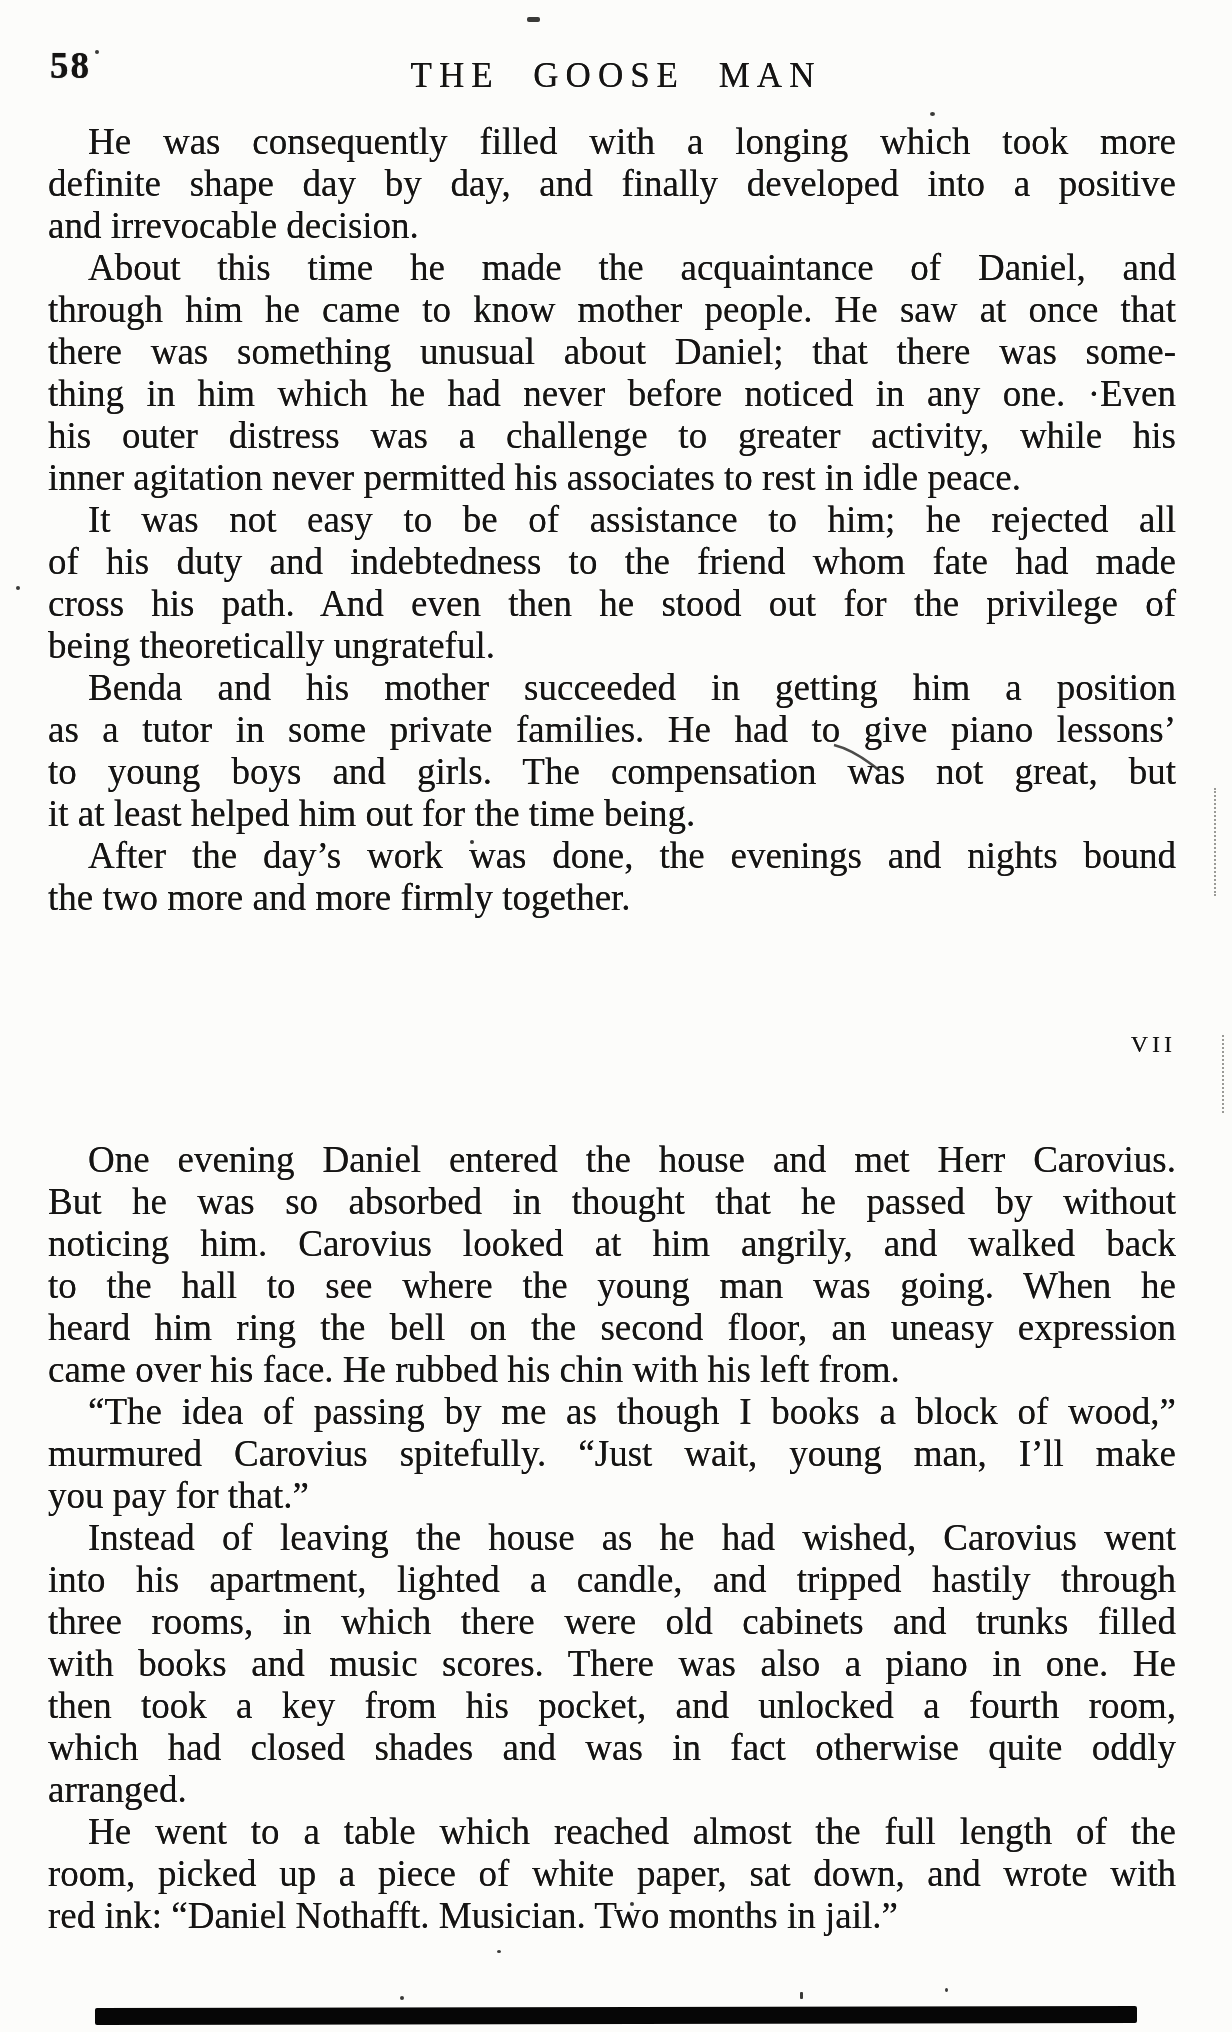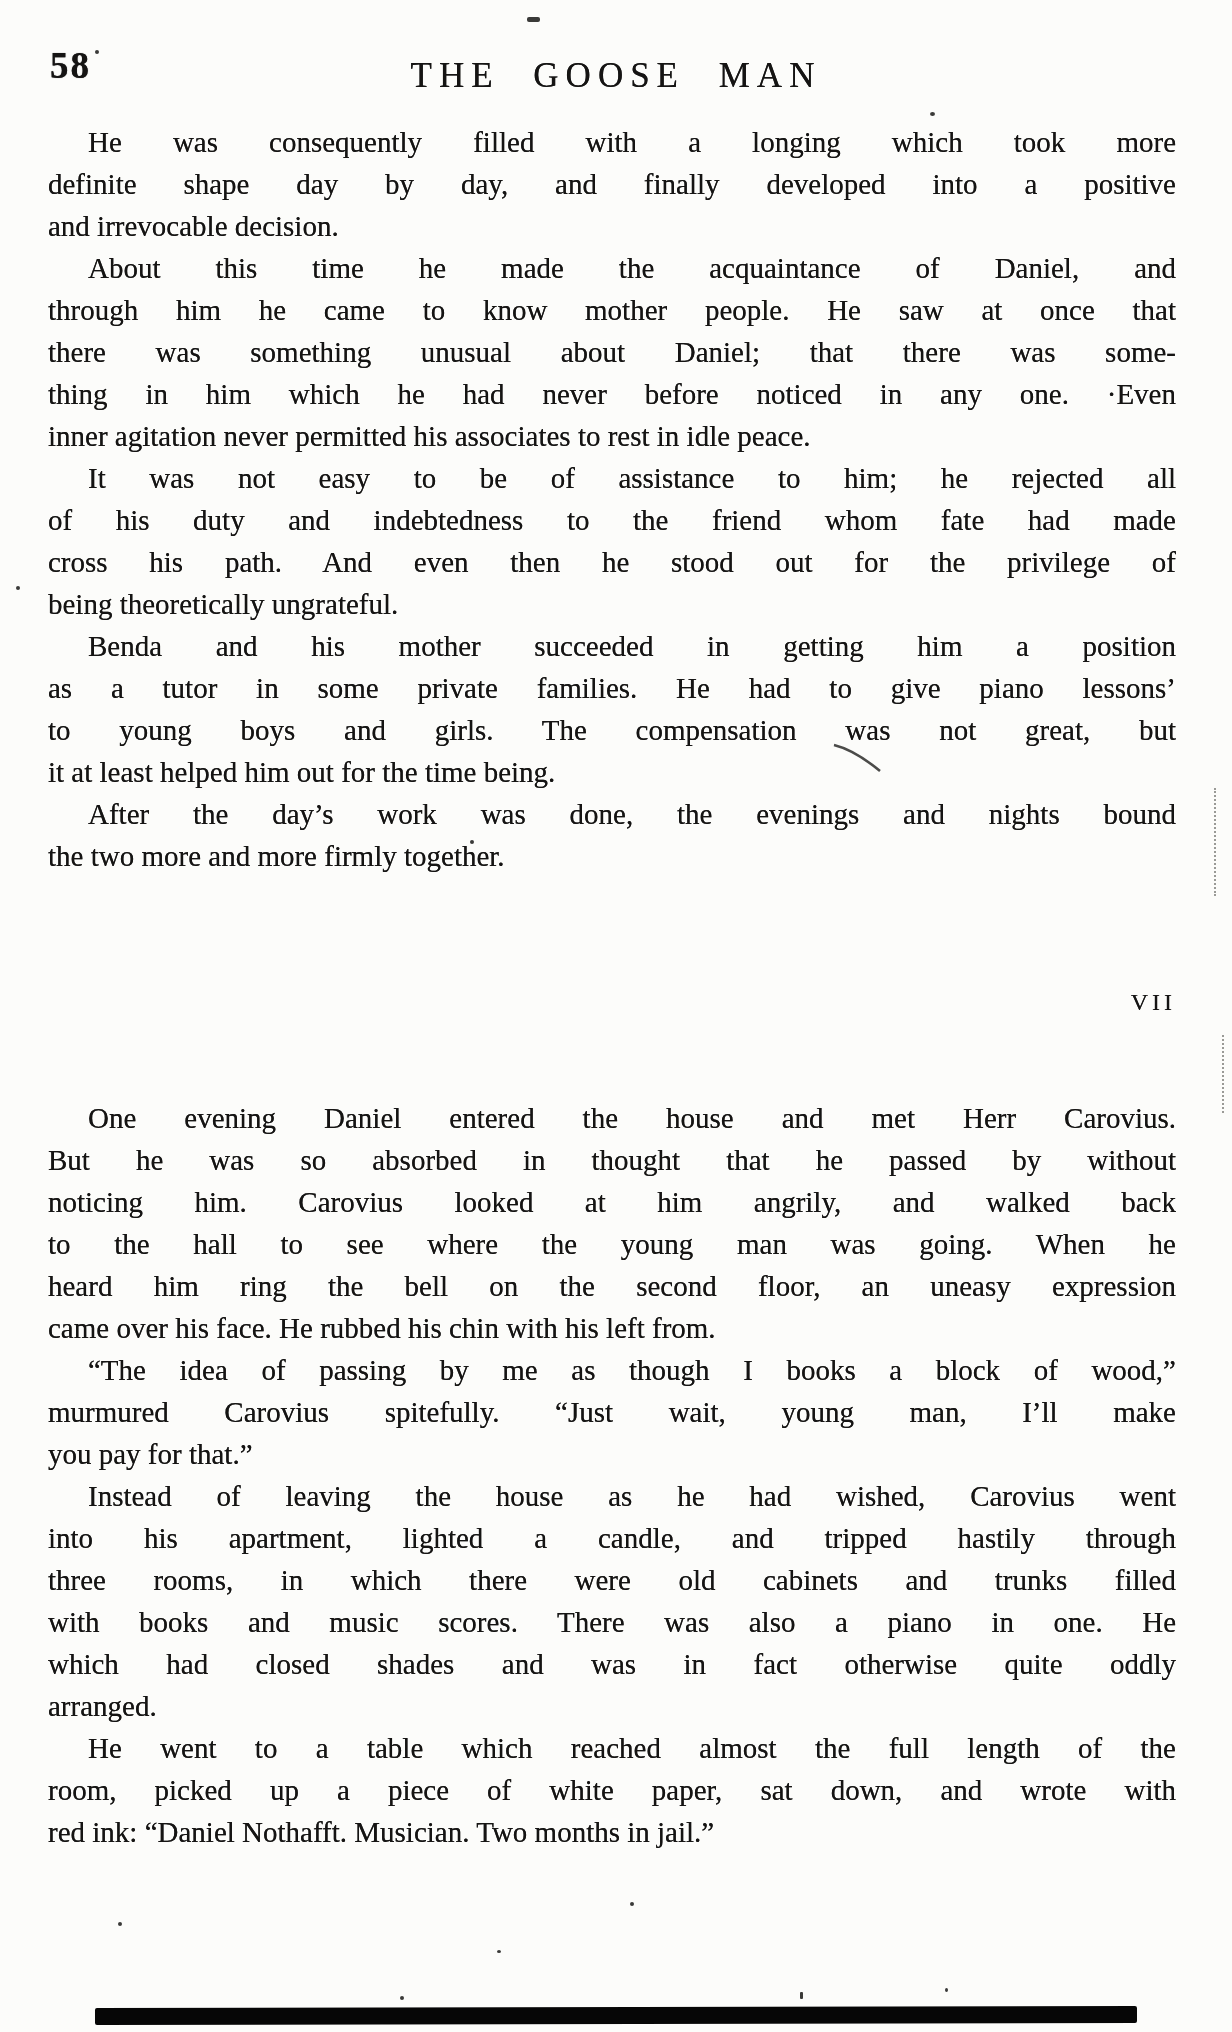--- a/index.html
+++ b/index.html
@@ -18,21 +18,21 @@
     text-shadow:0 0 0.7px rgba(10,10,10,.9);
   }
   .running-title {
     position:absolute; left:52px; top:56px; width:1128px;
     text-align:center; font-size:35px;
     letter-spacing:7px; word-spacing:18px;
     text-shadow:0 0 0.6px rgba(10,10,10,.85);
   }
   .body-col { position:absolute; left:48px; top:121px; width:1128px; }
   .line {
-    font-size:29px; line-height:42px;
+    font-size:37px; line-height:42px;
     text-align:justify; text-align-last:justify;
     text-shadow:0 0 0.55px rgba(12,12,12,.8);
   }
   .line.last { text-align-last:left; }
   .line.first { text-indent:40px; }
   .vii-heading {
     margin:104px 0 74px 0;
     text-align:right; font-size:24px; letter-spacing:4px;
     line-height:42px;
     text-shadow:0 0 0.5px rgba(12,12,12,.8);
@@ -64,20 +64,21 @@
       <div class="line first">He was consequently filled with a longing which took more</div>
       <div class="line">definite shape day by day, and finally developed into a positive</div>
       <div class="line last">and irrevocable decision.</div>
     </div>
 
     <div class="para">
       <div class="line first">About this time he made the acquaintance of Daniel, and</div>
       <div class="line">through him he came to know mother people.  He saw at once that</div>
       <div class="line">there was something unusual about Daniel; that there was some-</div>
       <div class="line">thing in him which he had never before noticed in any one.  ·Even</div>
+      <div class="line">his outer distress was a challenge to greater activity, while his</div>
       <div class="line last">inner agitation never permitted his associates to rest in idle peace.</div>
     </div>
 
     <div class="para">
       <div class="line first">It was not easy to be of assistance to him; he rejected all</div>
       <div class="line">of his duty and indebtedness to the friend whom fate had made</div>
       <div class="line">cross his path.  And even then he stood out for the privilege of</div>
       <div class="line last">being theoretically ungrateful.</div>
     </div>
 
@@ -108,20 +109,21 @@
       <div class="line first">“The idea of passing by me as though I books a block of wood,”</div>
       <div class="line">murmured Carovius spitefully.  “Just wait, young man, I’ll make</div>
       <div class="line last">you pay for that.”</div>
     </div>
 
     <div class="para">
       <div class="line first">Instead of leaving the house as he had wished, Carovius went</div>
       <div class="line">into his apartment, lighted a candle, and tripped hastily through</div>
       <div class="line">three rooms, in which there were old cabinets and trunks filled</div>
       <div class="line">with books and music scores.  There was also a piano in one.  He</div>
+      <div class="line">then took a key from his pocket, and unlocked a fourth room,</div>
       <div class="line">which had closed shades and was in fact otherwise quite oddly</div>
       <div class="line last">arranged.</div>
     </div>
 
     <div class="para">
       <div class="line first">He went to a table which reached almost the full length of the</div>
       <div class="line">room, picked up a piece of white paper, sat down, and wrote with</div>
       <div class="line last">red ink: “Daniel Nothafft.  Musician.  Two months in jail.”</div>
     </div>
 

